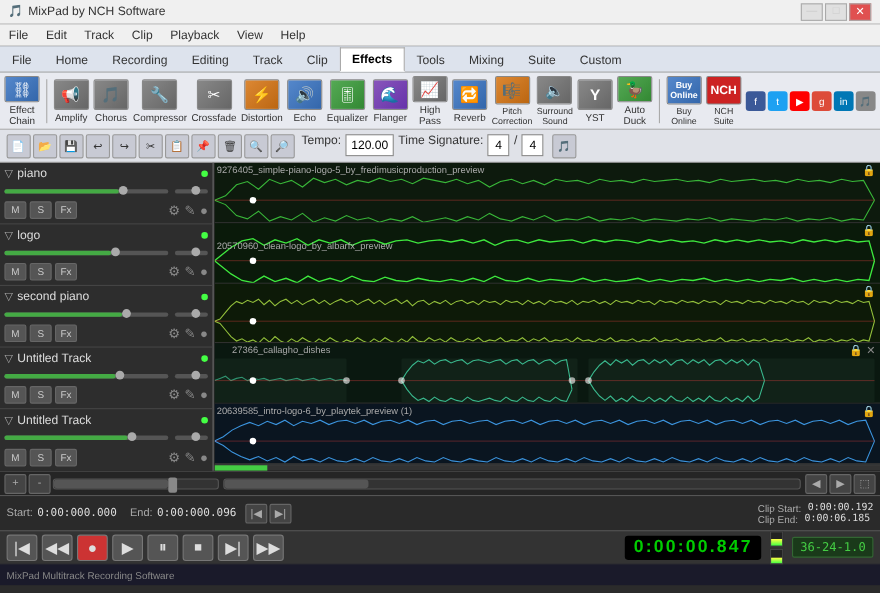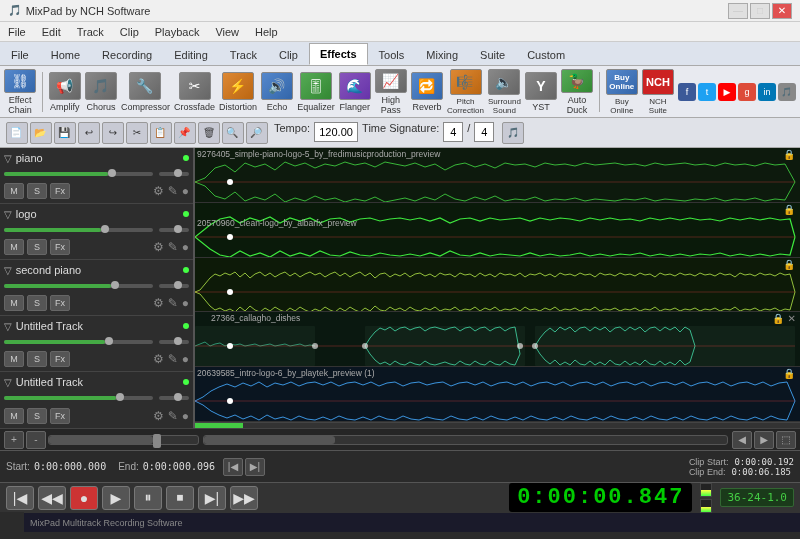--- a/index.html
+++ b/index.html
@@ -69,30 +69,30 @@
     .start-end { display: flex; gap: 12px; }
     .se-item { display: flex; gap: 4px; align-items: center; }
     .se-val { color: #ddd; font-family: monospace; }
     .proj-info { display: flex; flex-direction: column; font-size: 9px; }
     
     
     .transport-controls { height: 30px; background: #333; display: flex; align-items: center; justify-content: space-between; padding: 0 6px; border-top: 1px solid #555; }
     .tc-main { display: flex; gap: 4px; align-items: center; }
     .tc-big { width: 28px; height: 24px; background: #555; border: 1px solid #777; border-radius: 3px; display: flex; align-items: center; justify-content: center; font-size: 14px; cursor: pointer; color: #ddd; }
     .tc-record { background: #cc3333; }
-    .big-timer { font-family: Liberation Mono, monospace; font-size: 22px; font-weight: bold; color: #00cc00; background: #000; padding: 2px 8px; border-radius: 3px; letter-spacing: 2px; }
+    .big-timer { font-family: Liberation Sans, sans-serif; font-size: 16px; font-weight: bold; color: #00cc00; background: #000; padding: 2px 8px; border-radius: 3px; letter-spacing: 2px; }
     .counter-box { background: #1a3a1a; border: 1px solid #336633; padding: 2px 6px; border-radius: 2px; font-family: monospace; font-size: 11px; color: #44cc44; }
     
     .bottom-controls { height: 22px; background: #252525; border-top: 1px solid #444; display: flex; align-items: center; padding: 0 4px; gap: 4px; }
     .bc-btn { width: 20px; height: 18px; background: #444; border: 1px solid #666; border-radius: 2px; display: flex; align-items: center; justify-content: center; font-size: 10px; color: #aaa; cursor: pointer; }
 
     
     .buy-online { background: linear-gradient(to bottom, #5599ff, #3377dd); color: white; font-size: 8px; font-weight: bold; }
     
-    .bottom-status { height: 20px; background: #1a1a2a; display: flex; align-items: center; padding: 0 6px; font-size: 9px; color: #888; border-top: 1px solid #333; margin-left: 24px; }
+    .bottom-status { height: 20px; background: #1a1a2a; display: flex; align-items: center; padding: 0 6px; font-size: 9px; color: #888; border-top: 1px solid #333; }
   </style>
 </head>
 <body>
 
 <div class="title-bar">
   <div class="title-bar-left">
     <span>🎵</span>
     <span class="title-bar-title">MixPad by NCH Software</span>
   </div>
   <div class="title-bar-controls">

